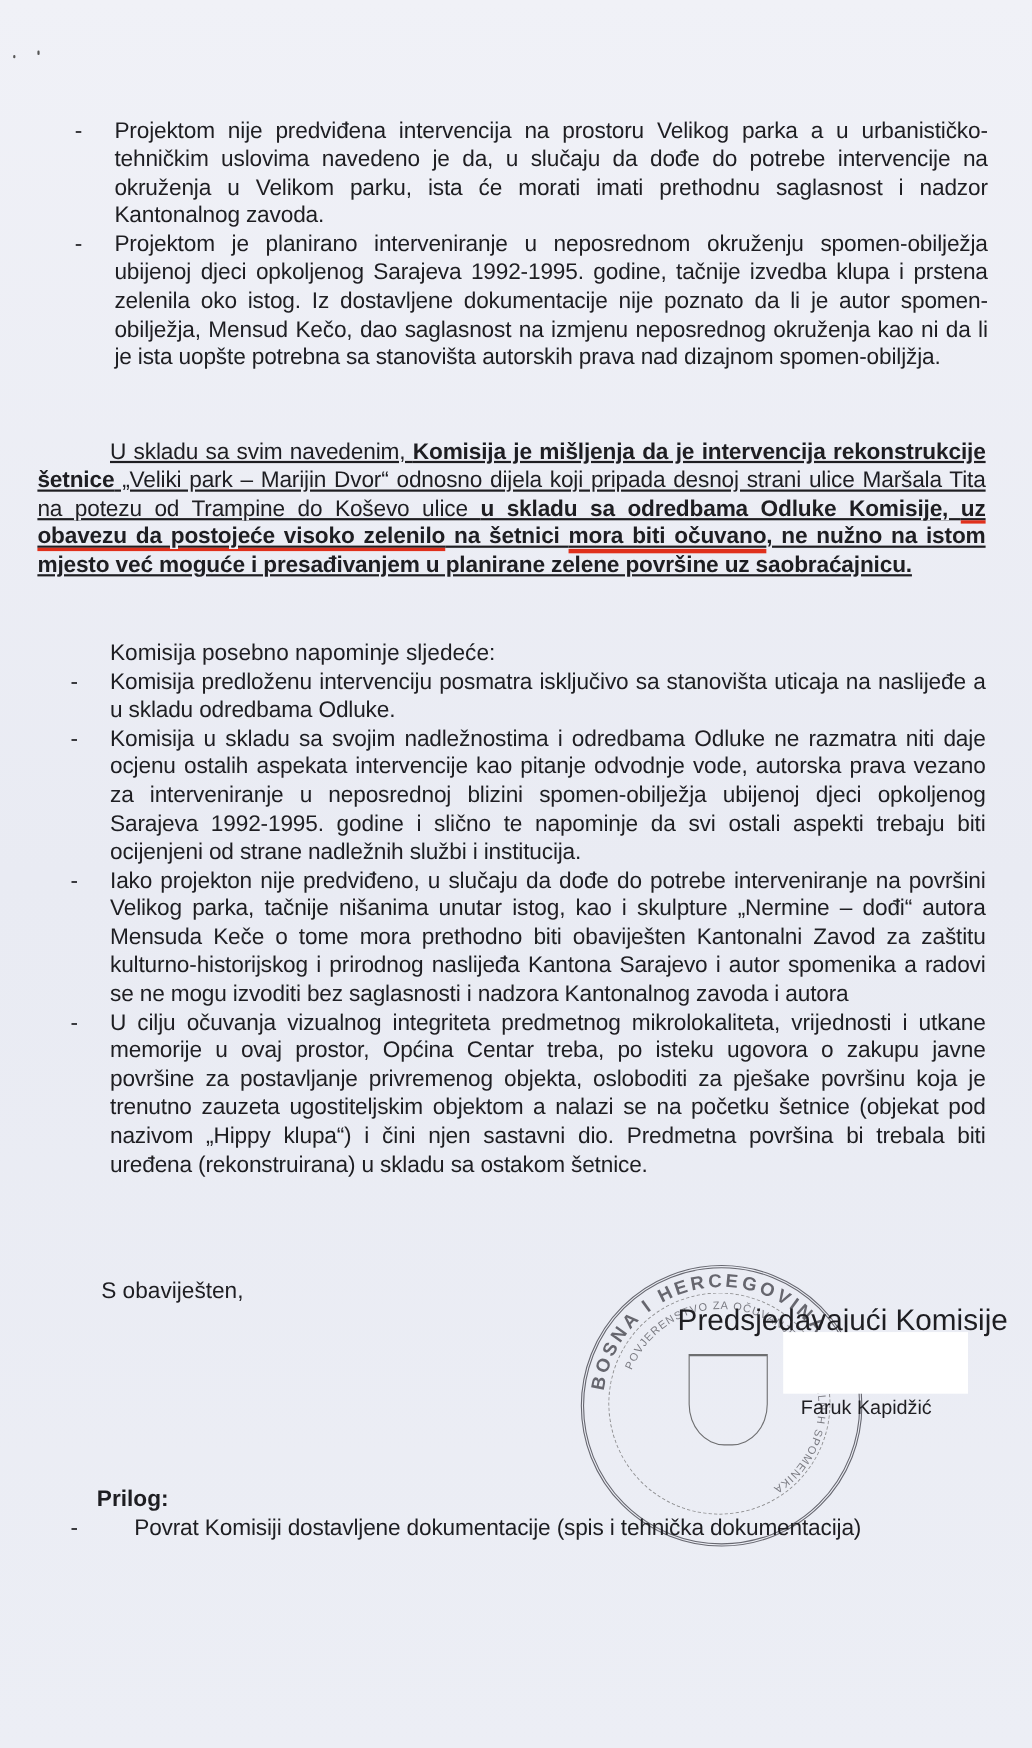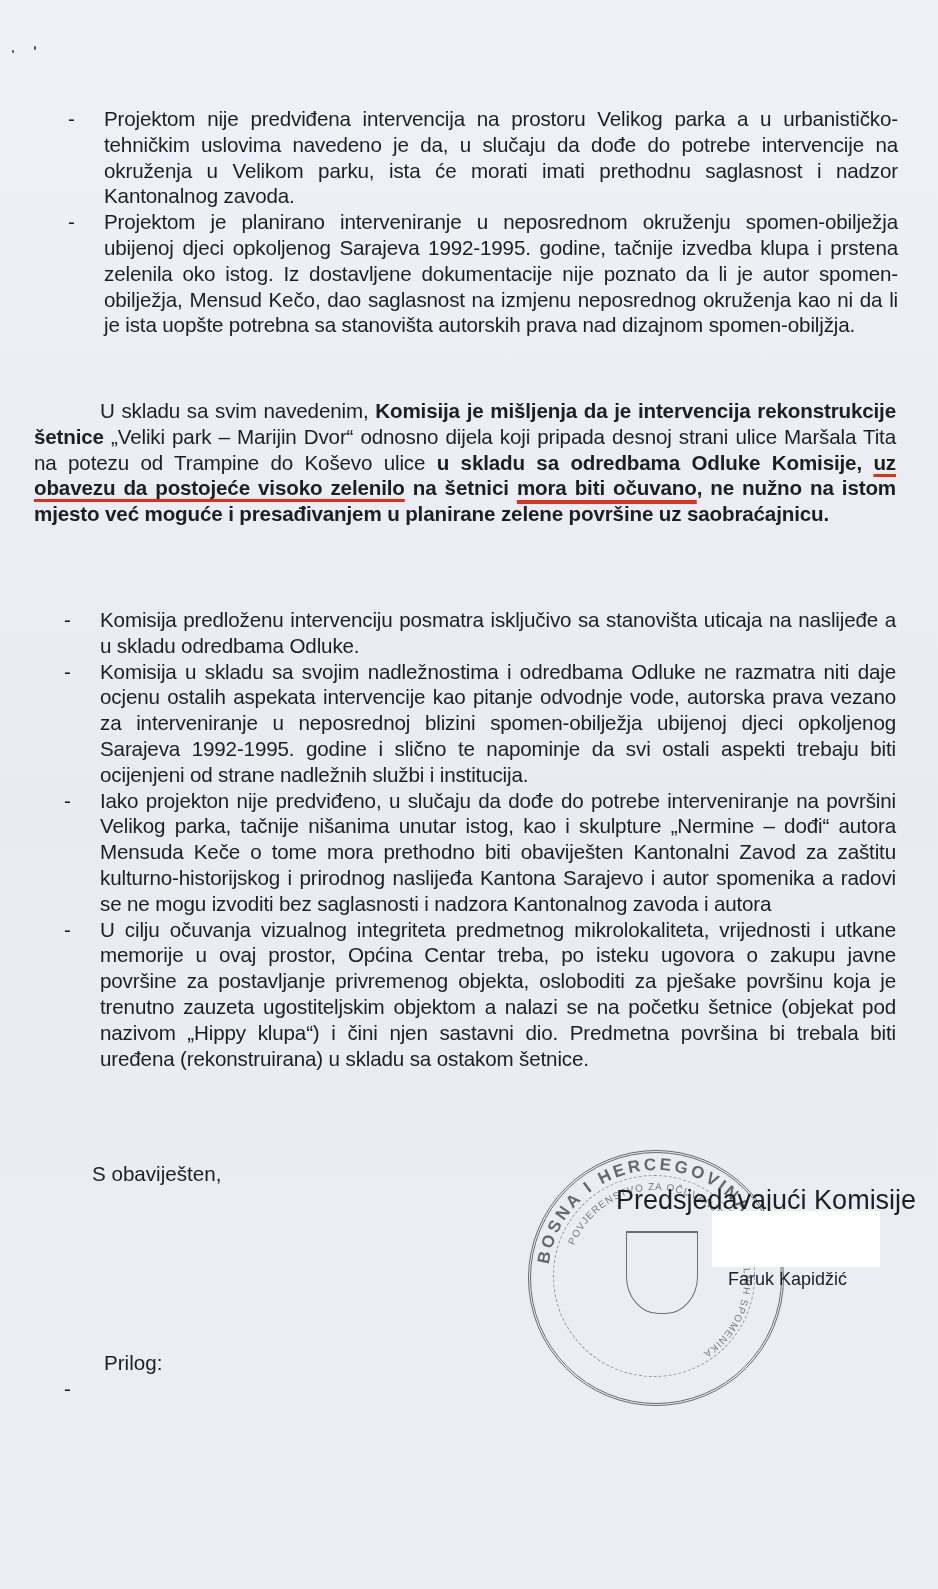--- a/index.html
+++ b/index.html
@@ -16,20 +16,21 @@
       background: linear-gradient(180deg, #f0f1f7 0%, #e9ebf3 50%, #eceef5 100%);
     }
     .speck { position: absolute; width: 2px; height: 4px; background: #555; border-radius: 1px; }
     .para {
       position: absolute;
       left: 34px; width: 862px;
       font-size: 20.6px;
       line-height: 25.8px;
       text-align: justify;
       letter-spacing: -0.15px;
+      text-decoration: underline;
     }
     .bullet-list { position: absolute; left: 64px; width: 832px; margin: 0; padding: 0; list-style: none; }
     .bullet-item { position: relative; padding-left: 38px; font-size: 20.6px; line-height: 25.8px; text-align: justify; letter-spacing: -0.15px; }
     .bullet-dash { position: absolute; left: 2px; top: 0; }
     .indent { text-indent: 66px; }
     .bold { font-weight: bold; }
     .ul { text-underline-offset: 3px; text-decoration-thickness: 1.5px; }
     .plain { position: absolute; font-size: 20.6px; line-height: 25.8px; }
     .stamp {
       position: absolute; left: 528px; top: 1150px; width: 250px; height: 250px;
@@ -67,20 +68,21 @@
     <li class="bullet-item">
       <span class="bullet-dash">-</span>
       <span>Projektom je planirano interveniranje u neposrednom okruženju spomen-obilježja ubijenoj djeci opkoljenog Sarajeva 1992-1995. godine, tačnije izvedba klupa i prstena zelenila oko istog. Iz dostavljene dokumentacije nije poznato da li je autor spomen-obilježja, Mensud Kečo, dao saglasnost na izmjenu neposrednog okruženja kao ni da li je ista uopšte potrebna sa stanovišta autorskih prava nad dizajnom spomen-obiljžja.</span>
     </li>
   </ul>
 
   <p class="para indent" style="top:398px; margin:0;">
     <span>U skladu sa svim navedenim, </span><span class="bold">Komisija je mišljenja da je intervencija rekonstrukcije šetnice</span><span> „Veliki park – Marijin Dvor“ odnosno dijela koji pripada desnoj strani ulice Maršala Tita na potezu od Trampine do Koševo ulice </span><span class="bold">u skladu sa odredbama Odluke Komisije, </span><span class="bold" style="text-decoration: underline; text-decoration-color:#e0301c; text-decoration-thickness:3px; text-underline-offset:4px;">uz obavezu da postojeće visoko zelenilo</span><span class="bold"> na šetnici </span><span class="bold" style="text-decoration: underline; text-decoration-color:#e0301c; text-decoration-thickness:4px; text-underline-offset:5px;">mora biti očuvano</span><span class="bold">, ne nužno na istom mjesto već moguće i presađivanjem u planirane zelene površine uz saobraćajnicu.</span>
   </p>
 
+  <div class="plain" style="left:100px; top:581px;">Komisija posebno napominje sljedeće:</div>
 
   <ul class="bullet-list" style="top:607px; left:62px; width:834px;">
     <li class="bullet-item">
       <span class="bullet-dash">-</span>
       <span>Komisija predloženu intervenciju posmatra isključivo sa stanovišta uticaja na naslijeđe a u skladu odredbama Odluke.</span>
     </li>
     <li class="bullet-item">
       <span class="bullet-dash">-</span>
       <span class="ul">Komisija u skladu sa svojim nadležnostima i odredbama Odluke ne razmatra niti daje ocjenu ostalih aspekata intervencije kao pitanje odvodnje vode, autorska prava vezano za interveniranje u neposrednoj blizini spomen-obilježja ubijenoj djeci opkoljenog Sarajeva 1992-1995. godine i slično te napominje da svi ostali aspekti trebaju biti ocijenjeni od strane nadležnih službi i institucija.</span>
     </li>
@@ -112,19 +114,20 @@
       </text>
     </svg>
   </div>
 
   <div class="signature-block">
     <div class="sig-title">Predsjedavajući Komisije</div>
     <div class="redaction"></div>
     <div class="sig-name">Faruk Kapidžić</div>
   </div>
 
-  <div class="plain" style="left:104px; top:1350px;">Prilog:</div>
+  <div class="plain" style="left:88px; top:1350px;font-weight:bold;">Prilog:</div>
   <ul class="bullet-list" style="top:1376px; left:62px; width:840px;">
     <li class="bullet-item" style="padding-left:60px; text-align:left;">
       <span class="bullet-dash">-</span>
+      <span>Povrat Komisiji dostavljene dokumentacije (spis i tehnička dokumentacija)</span>
     </li>
   </ul>
 </div>
 
 </body></html>

